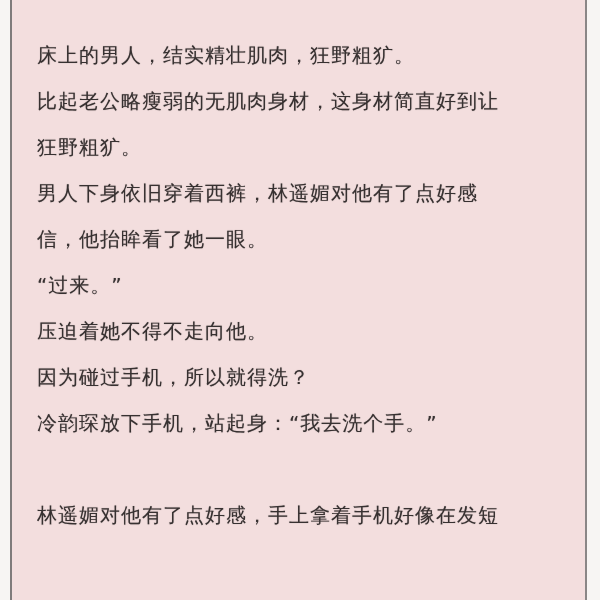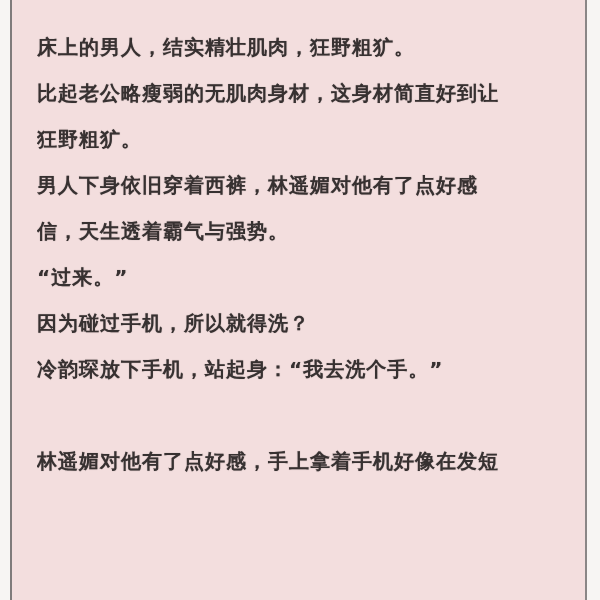--- a/index.html
+++ b/index.html
@@ -22,22 +22,21 @@
     top: 0;
     bottom: 0;
     left: 10px;
     right: 13px;
     background: #f3dede;
     border-left: 2px solid #7f7b7b;
     border-right: 2px solid #8a8686;
     box-sizing: border-box;
   }
   .text-block {
-    padding: 24px 20px 0 25px;
-    font-weight: bold;
+    padding: 32px 20px 0 25px;
   }
   .line {
     height: 46px;
     line-height: 46px;
     white-space: nowrap;
     overflow: hidden;
     font-size: 20px;
     letter-spacing: 1px;
     color: #373131;
     text-shadow: 0 0 1px rgba(55,49,49,0.45); 
@@ -46,21 +45,22 @@
 </head>
 <body>
 
 <div class="stage">
   <div class="page-frame">
     <div class="text-block">
       <div class="line">床上的男人，结实精壮肌肉，狂野粗犷。</div>
       <div class="line">比起老公略瘦弱的无肌肉身材，这身材简直好到让</div>
       <div class="line">狂野粗犷。</div>
       <div class="line">男人下身依旧穿着西裤，林遥媚对他有了点好感</div>
-      <div class="line">信，天生透着霸气与强势。</div>
+      <div class="line">信，他抬眸看了她一眼。</div>
       <div class="line">“过来。”</div>
+      <div class="line">压迫着她不得不走向他。</div>
       <div class="line">因为碰过手机，所以就得洗？</div>
       <div class="line">冷韵琛放下手机，站起身：“我去洗个手。”</div>
       <div class="line"></div>
       <div class="line">林遥媚对他有了点好感，手上拿着手机好像在发短</div>
     </div>
   </div>
 </div>
 
 </body></html>

